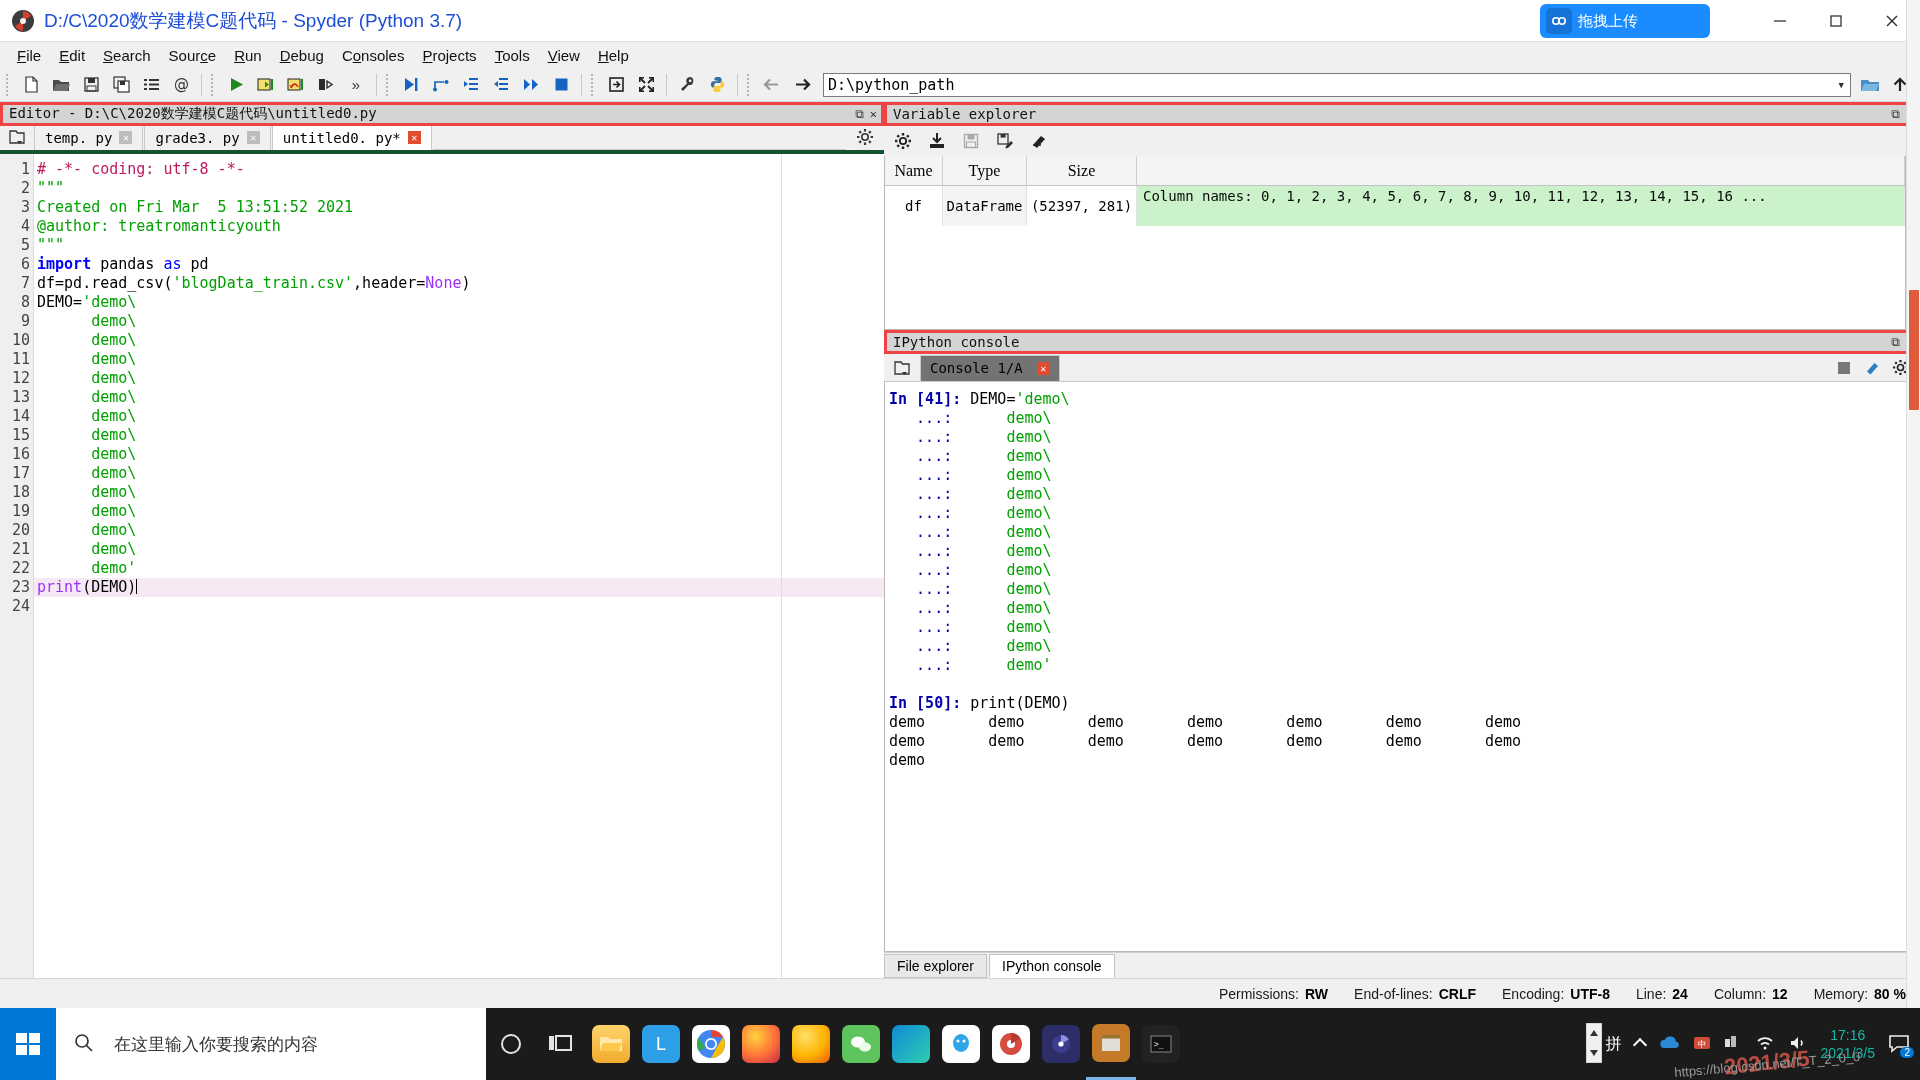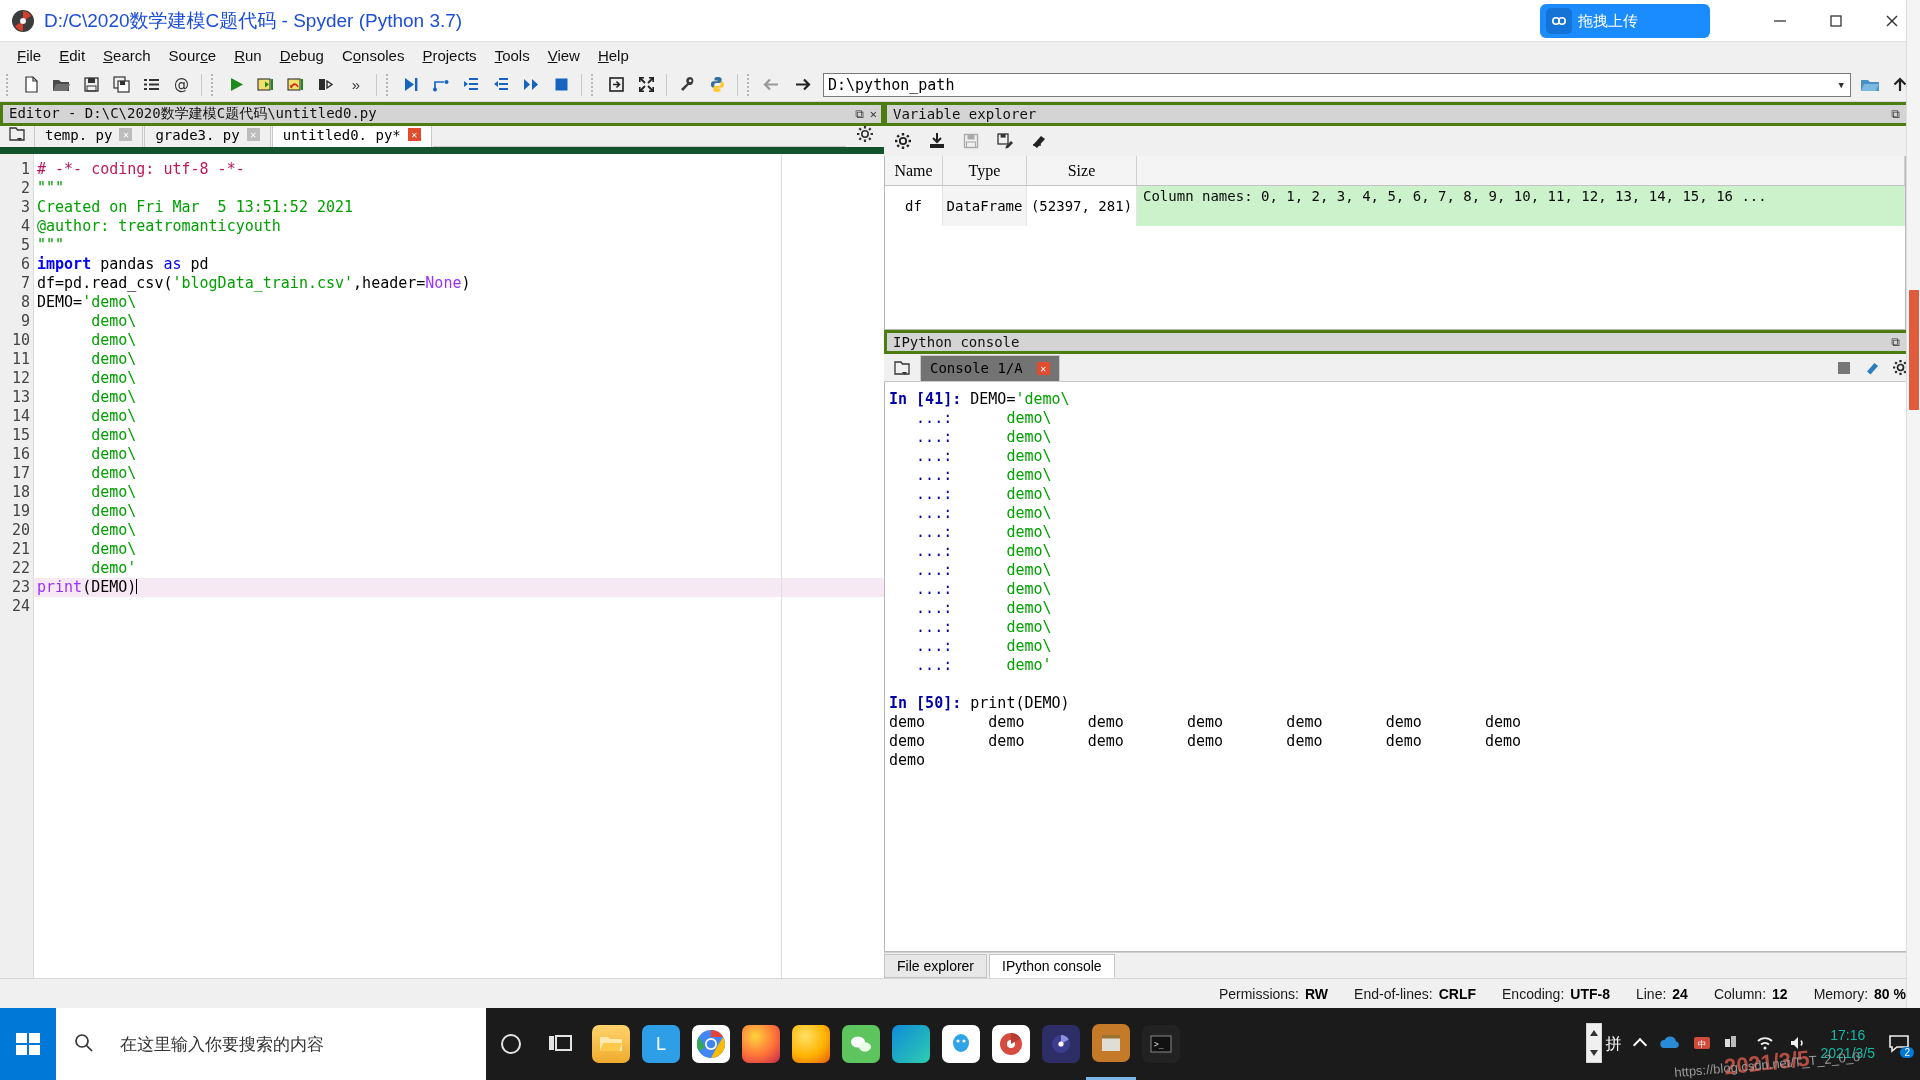--- a/index.html
+++ b/index.html
@@ -51,30 +51,30 @@
   }
   #pathbox .caret{ position:absolute; right:6px; font-size:9px; color:#333;}
 
   
   #main{ display:flex; height:calc(1080px - 42px - 26px - 34px - 30px - 72px); }
   #left-pane{ width:884px; display:flex; flex-direction:column; }
   #right-pane{ flex:1; display:flex; flex-direction:column; background:#f0f0f0; }
 
   
   .pane-title{
-    height:24px; background:#d4d4d4; border:3px solid #4d7c0f;
+    height:24px; background:#d4d4d4; border:3px solid #ef4444;
     display:flex; align-items:center; padding:0 6px; position:relative;
     font-family:"DejaVu Sans Mono","Liberation Mono",monospace; font-size:14px; color:#111;
   }
   .pane-title .ctrls{ position:absolute; right:4px; display:flex; gap:6px; font-size:12px; color:#333;}
 
   
   #editor-wrap{ flex:1; display:flex; flex-direction:column; background:#fff; }
   #tabbar{ height:28px; background:#f0f0f0; display:flex; align-items:flex-end;
-           border-bottom:7px solid #14532d; }
+           border-bottom:4px solid #14532d; }
   #tab-folder-icon{ width:26px;height:26px;display:flex;align-items:center;justify-content:center;margin:0 4px;}
   .tab{
     height:26px; display:flex; align-items:center; padding:0 10px;
     border:1px solid #c9c9c9; border-bottom:none; background:#f0f0f0;
     font-family:"DejaVu Sans Mono","Liberation Mono",monospace; font-size:14px;
     margin-right:1px; gap:7px;
   }
   .tab.active{ background:#fff; }
   .tab .x{ width:13px;height:13px;display:inline-flex;align-items:center;justify-content:center;
            background:#bdbdbd; color:#fff; font-size:10px; line-height:1;}
@@ -159,21 +159,21 @@
     gap:26px; font-size:14px;
   }
   #statusbar b{ font-weight:bold; }
   #statusbar .si{ display:flex; gap:6px; }
   #statusbar .lbl{ color:#1a1a1a;}
 
   
   #taskbar{ height:72px; background:#1b1b1b; display:flex; align-items:center; position:relative;}
   #start-btn{ width:56px;height:72px;background:#0078d7;display:flex;align-items:center;justify-content:center;}
   #search-box{ width:430px;height:72px;background:#ffffff;display:flex;align-items:center;
-               padding-left:18px; gap:26px;}
+               padding-left:18px; gap:20px;}
   #search-box .txt{ font-size:17px;color:#333;}
   .tb-icon{ width:50px;height:72px;display:flex;align-items:center;justify-content:center;}
   .tb-icon .sq{ width:38px;height:38px;border-radius:7px;display:flex;align-items:center;
                 justify-content:center; font-size:18px; color:#fff;}
   #tray{ position:absolute; right:0; height:72px; display:flex; align-items:center; gap:13px;
          padding-right:10px; color:#fff; font-size:15px;}
   #clock{ text-align:center; line-height:18px; font-size:14px; color:#14b8a6;}
   #watermark{ position:absolute; right:60px; bottom:8px; color:#9a9a9a; font-size:13px;
               transform:rotate(-5deg); }
   #watermark2{ position:absolute; right:110px; bottom:4px; color:#d0564a; font-size:22px;

